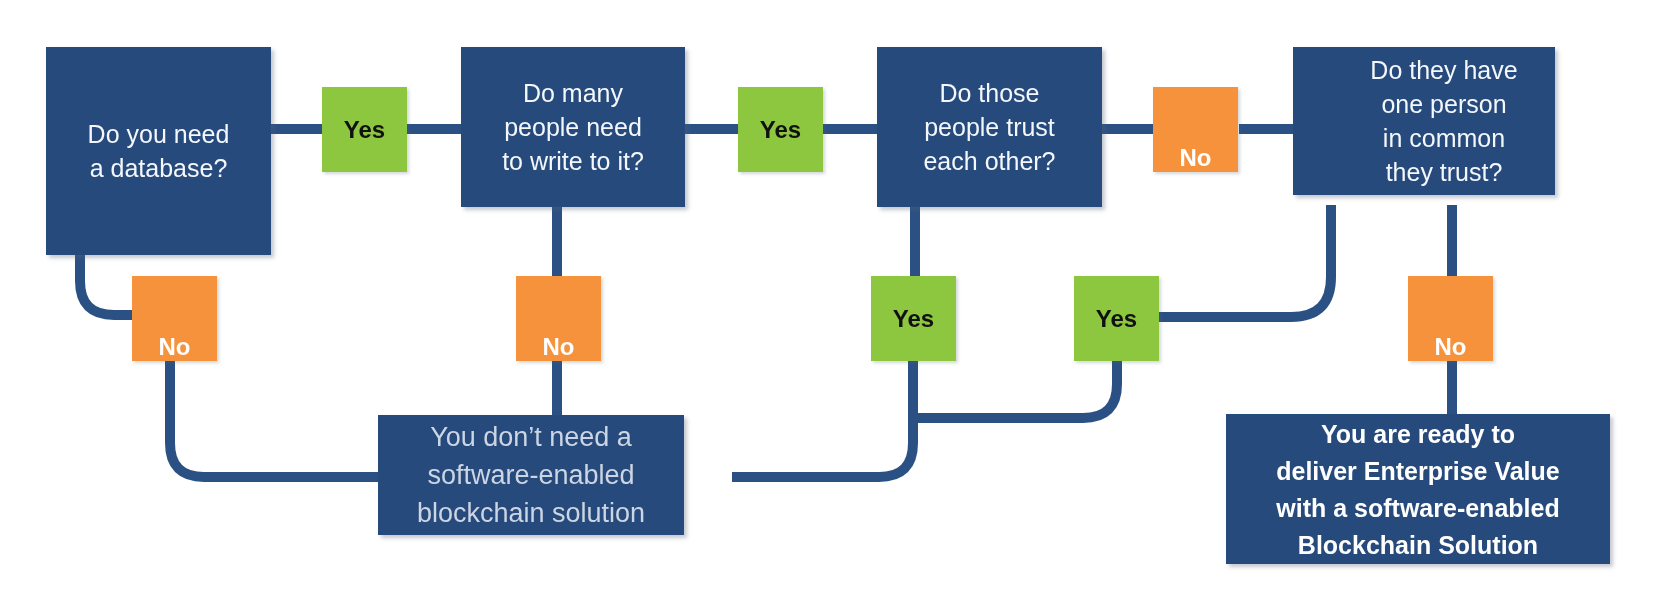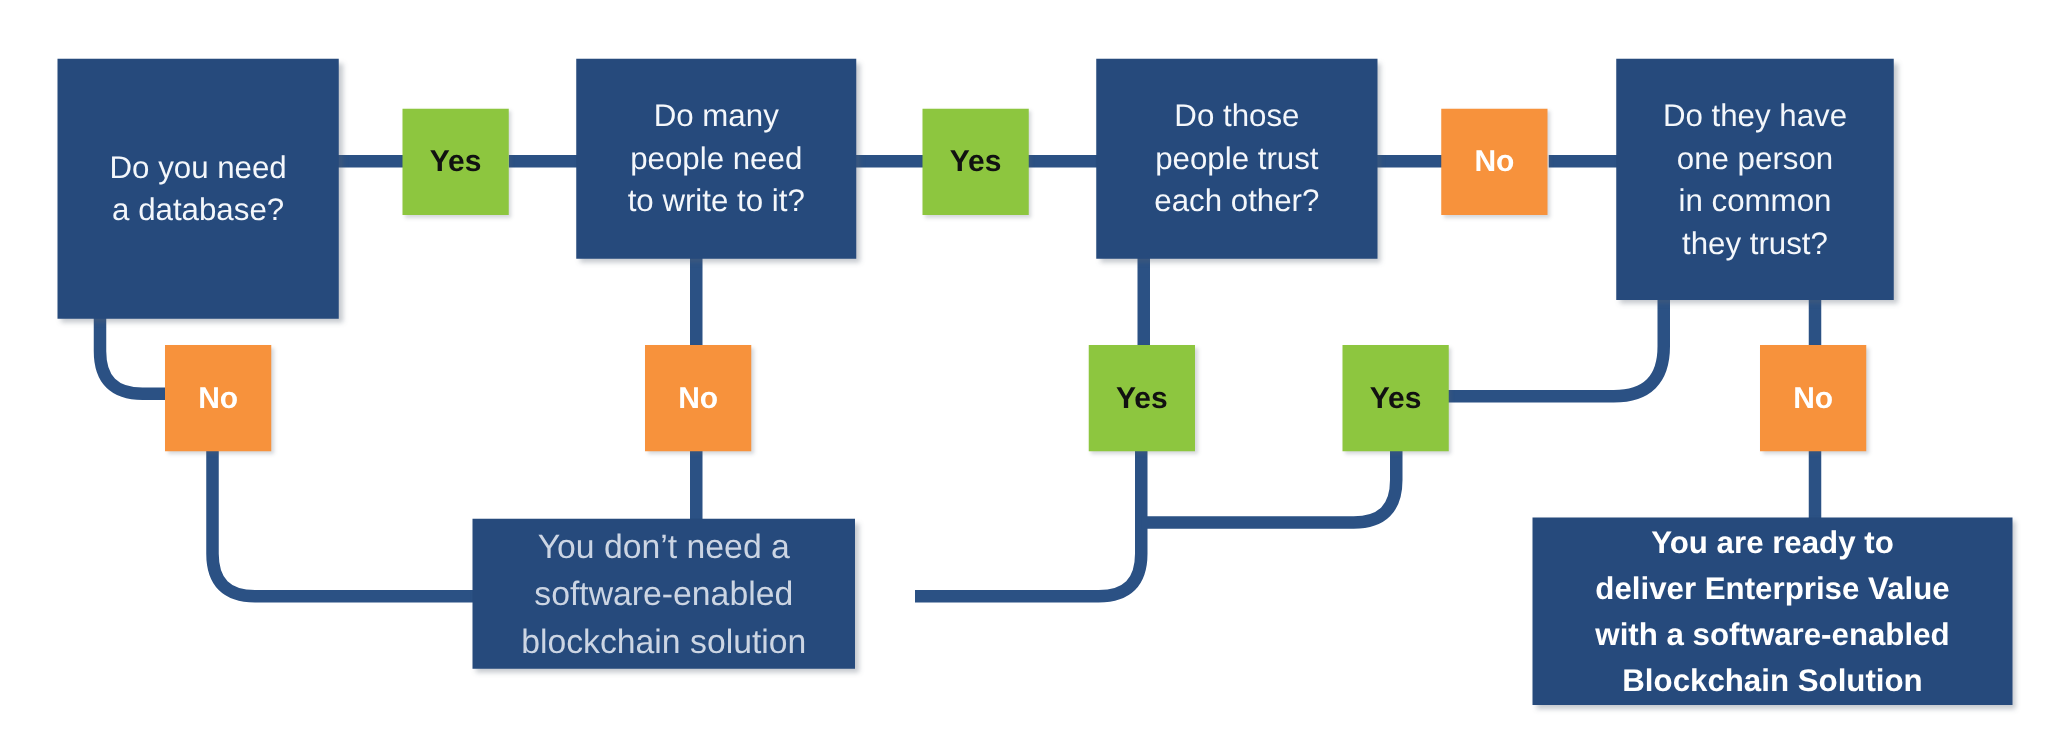--- a/index.html
+++ b/index.html
@@ -68,20 +68,21 @@
     box-shadow: 2px 2px 3px rgba(90,100,115,0.25);
   }
   .badge.yes {
     background: var(--yes_green, #8DC63F);
     color: var(--yes_text, #111111);
     text-align: right;
   }
   .badge.no {
     background: var(--no_orange, #F7923C);
     color: var(--no_text, #FFFFFF);
+    align-items: flex-end;
   }
 </style>
 </head>
 <body>
 
 <div id="stage">
 
   <svg id="edges" viewBox="0 0 1654 602" xmlns="http://www.w3.org/2000/svg">
 
     <path d="M270 129 L323 129"></path>
@@ -109,21 +110,21 @@
   <div class="qbox" style="left:461px; top:47px; width:224px; height:160px;">
     <span class="txt">Do many
 people need
 to write to it?</span>
   </div>
   <div class="qbox" style="left:877px; top:47px; width:225px; height:160px;">
     <span class="txt">Do those
 people trust
 each other?</span>
   </div>
-  <div class="qbox" style="left:1293px; top:47px; width:222px; height:193px;">
+  <div class="qbox" style="left:1293px; top:47px; width:222px; height:148px;padding-left:40px;">
     <span class="txt">Do they have
 one person
 in common
 they trust?</span>
   </div>
 
   <div class="badge yes" style="left:322px; top:87px;">
     <span>Yes</span>
   </div>
   <div class="badge yes" style="left:738px; top:87px;">

